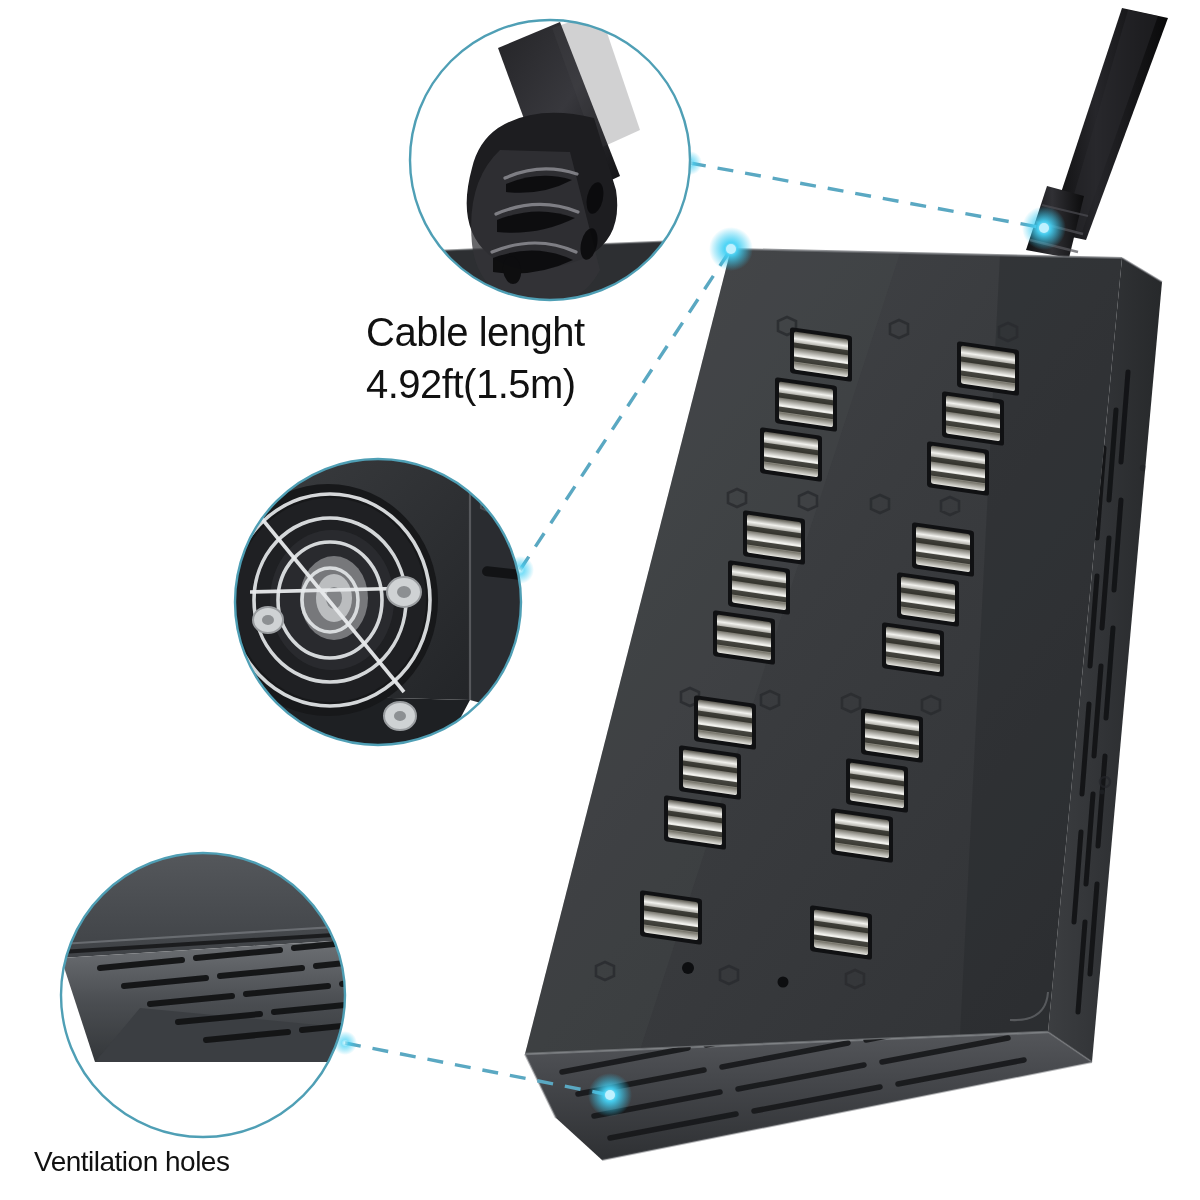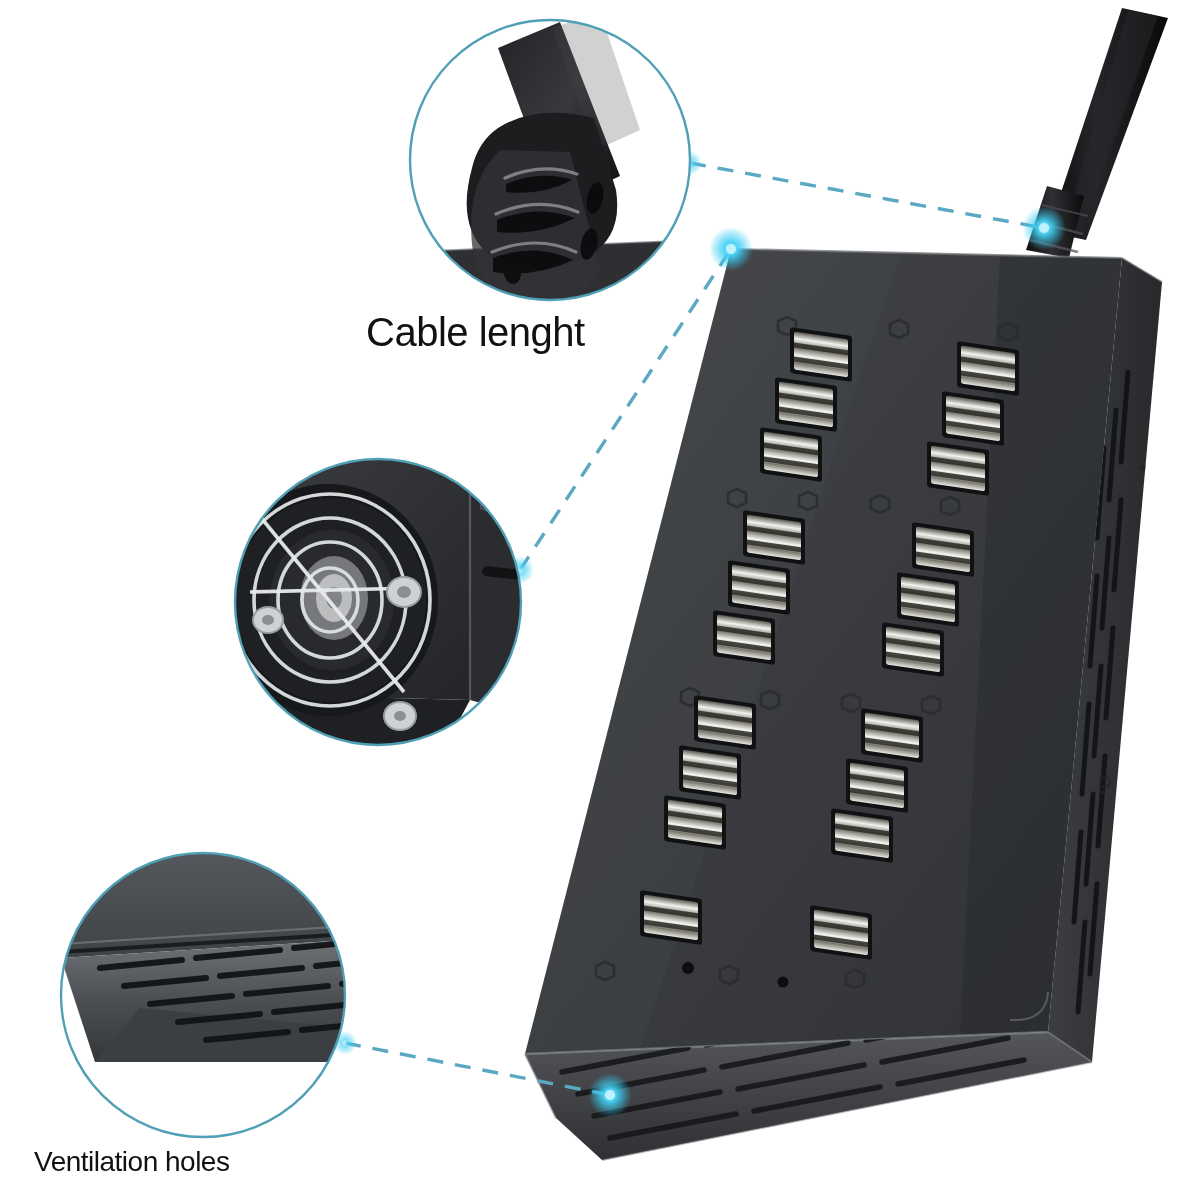--- a/index.html
+++ b/index.html
@@ -480,18 +480,19 @@
           <line x1="206" y1="1040" x2="288" y2="1032"></line>
           <line x1="302" y1="1030" x2="380" y2="1022"></line>
         </g>
       </g>
       <circle cx="203" cy="995" r="142" fill="none" stroke="#4f9fb5" stroke-width="2.4"></circle>
     </g>
   </svg>
 
   <div class="label" id="lbl-cable">
     <span>Cable lenght</span>
+    <span class="l2">4.92ft(1.5m)</span>
   </div>
 
 
   <div class="label" id="lbl-vent">Ventilation holes</div>
 
 </div>
 
 </body></html>

